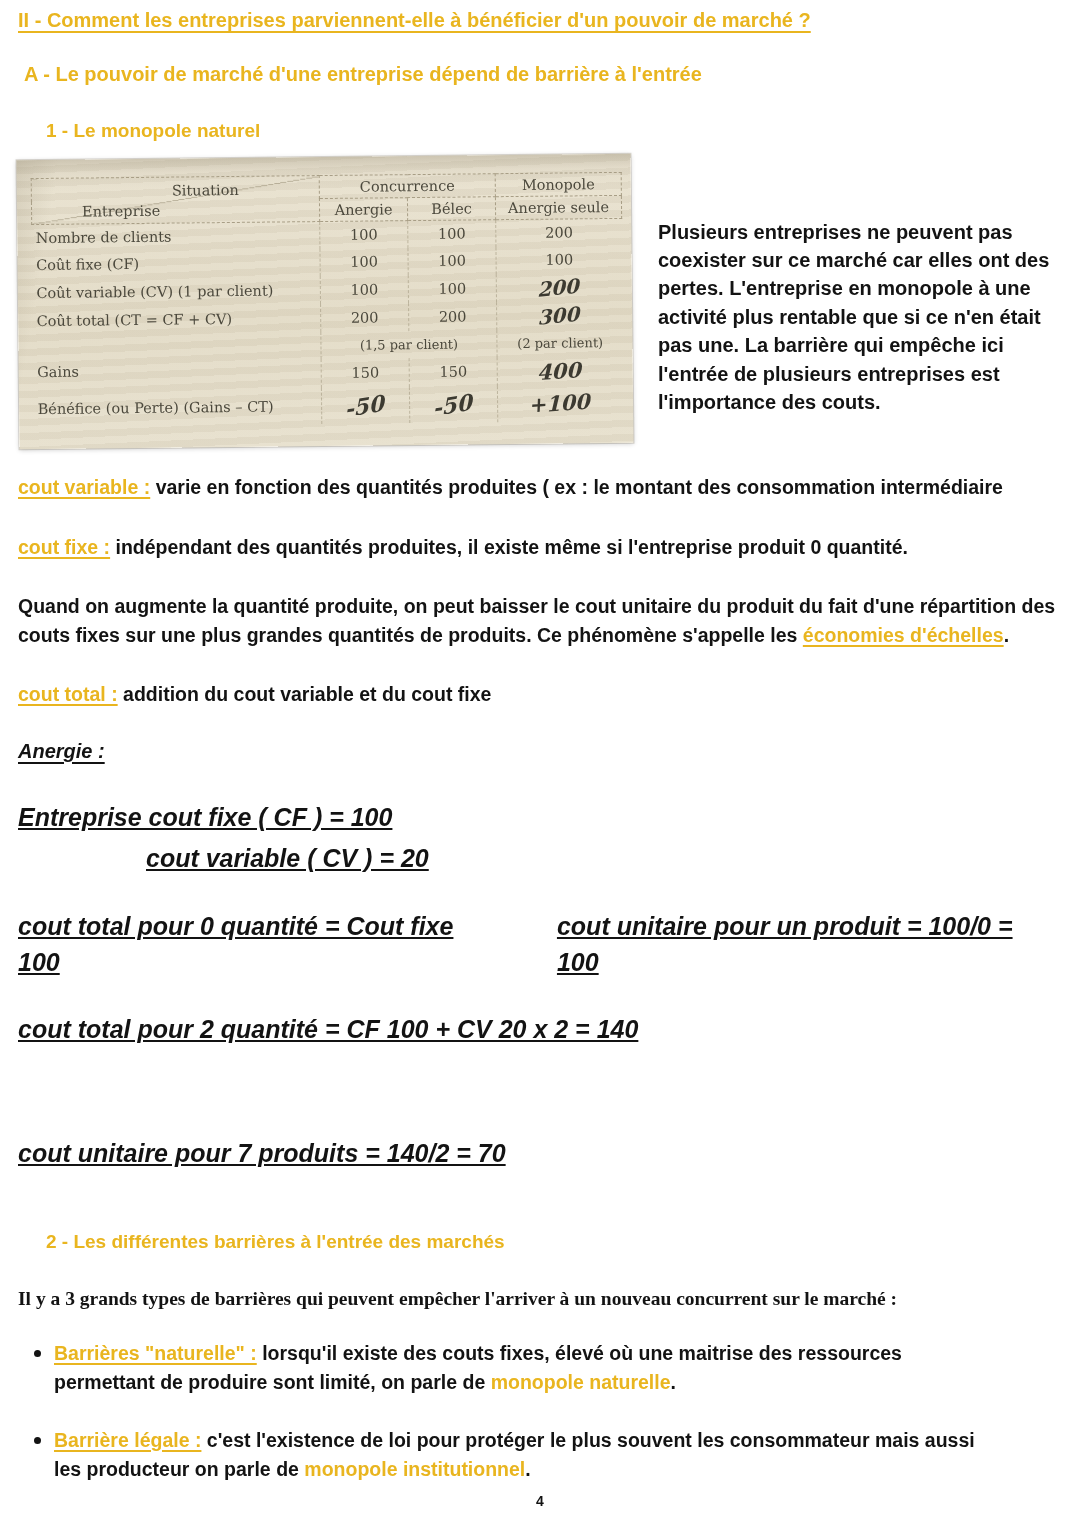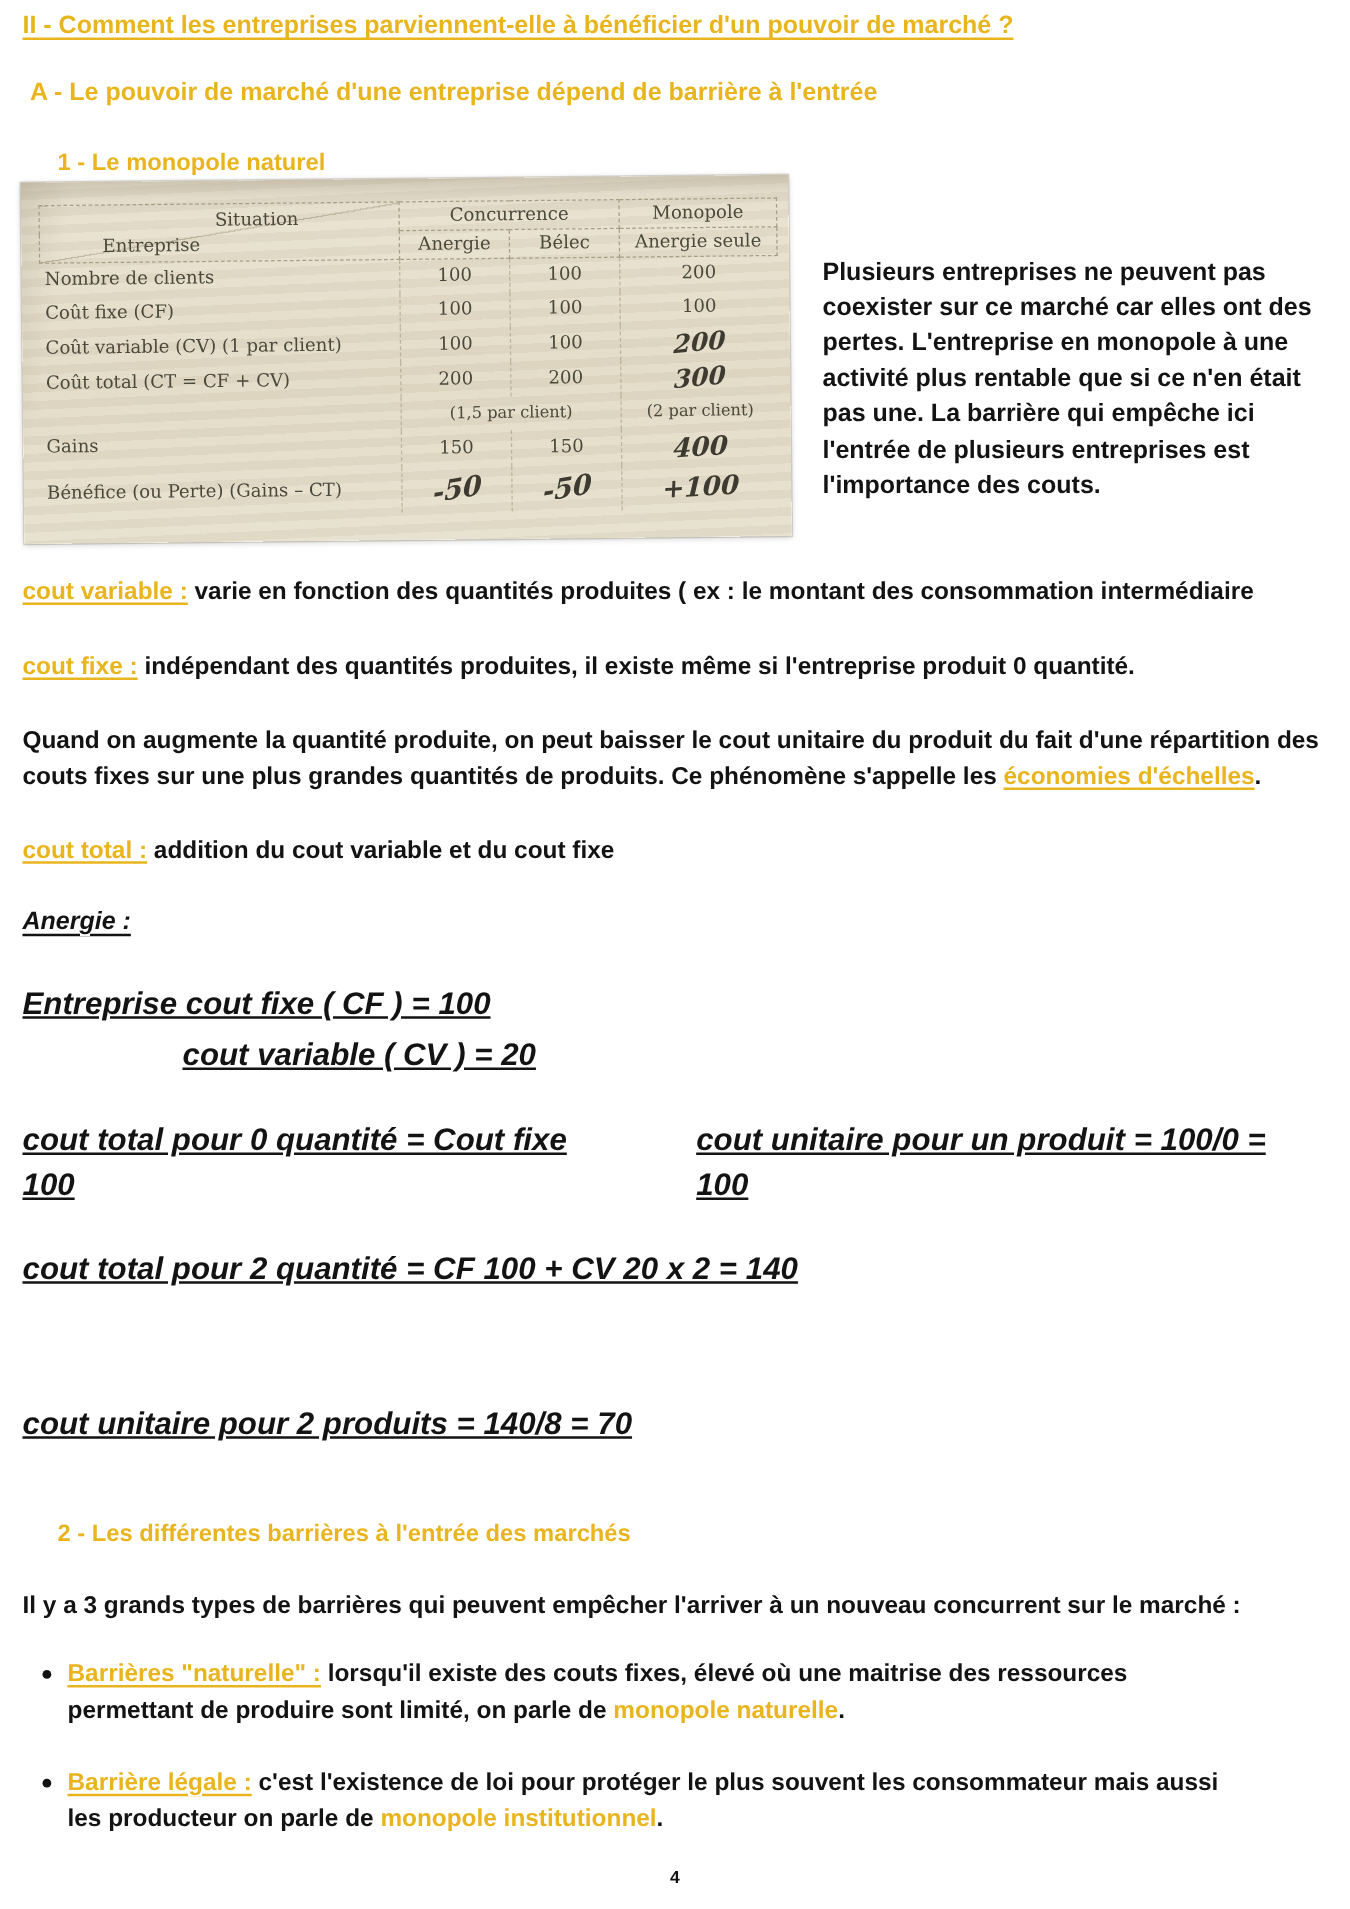--- a/index.html
+++ b/index.html
@@ -9,21 +9,21 @@
     font-family:"Liberation Sans", sans-serif; color:#131313;
   }
   .page { padding:8px 20px 0 18px; font-weight:bold; }
 
   
   .h1 {
     color:#e9b51f; font-size:20px; line-height:1.2; margin-bottom:30px;
     text-decoration:underline; text-decoration-thickness:2px; text-underline-offset:4px;
   }
   .h2 { color:#e9b51f; font-size:20px; line-height:1.2; margin-left:6px; margin-bottom:34px; }
-  .h3 { color:#e9b51f; font-size:19px; line-height:1.2; margin-left:28px; }
+  .h3 { color:#e9b51f; font-size:19px; line-height:1.2; margin-left:28px; margin-bottom:14px; }
   .h3b { margin-bottom:30px; }
 
   
   .figure-row { display:flex; gap:26px; margin-bottom:28px; align-items:center; }
   .scan {
     flex:0 0 614px; width:614px; position:relative;
     padding:18px 10px 22px 14px;
     transform:rotate(-0.6deg);
     background:
       linear-gradient(180deg, rgba(140,130,105,0.30) 0, rgba(140,130,105,0.07) 14px, rgba(0,0,0,0) 32px),
@@ -66,21 +66,21 @@
   .example-title {
     font-style:italic; font-size:20px; margin:8px 0 36px;
     text-decoration:underline; text-decoration-thickness:2px; text-underline-offset:4px;
   }
   .ex { font-style:italic; font-size:25px; line-height:1.45;text-decoration:underline; }
   .ex1 { margin-bottom:5px; }
   .ex2 { margin-left:128px; margin-bottom:32px; }
   .ex3 { display:flex; gap:56px; margin-bottom:30px;justify-content:space-between; }
   .ex4 { display:flex; gap:88px; margin-bottom:60px;flex-direction:column; }
 
-  .intro { margin-bottom:26px; }
+  .intro { margin-bottom:26px;font-family:Liberation Serif, serif; }
 
   .bullet { position:relative; padding-left:36px; margin-bottom:28px; font-size:19.5px; line-height:1.5; max-width:985px; }
   .bullet .dot { position:absolute; left:16px; top:11px; width:7px; height:7px; border-radius:50%; background:#131313; }
 
   .page-number {
     position:absolute; bottom:18px; left:0; width:100%;
     text-align:center; font-size:14px; font-weight:bold; color:#131313;
   }
 </style>
 </head>
@@ -185,21 +185,21 @@
   <p class="example-title">Anergie :</p>
 
   <p class="ex ex1">Entreprise cout fixe ( CF ) = 100</p>
   <p class="ex ex2">cout variable ( CV ) = 20</p>
   <div class="ex ex3">
     <span>cout total pour 0 quantité = Cout fixe 100</span>
     <span>cout unitaire pour un produit = 100/0 = 100</span>
   </div>
   <div class="ex ex4">
     <span>cout total pour 2 quantité = CF 100 + CV 20 x 2 = 140</span>
-    <span>cout unitaire pour 2 produits = 140/8 = 70</span>
+    <span>cout unitaire pour 7 produits = 140/2 = 70</span>
   </div>
 
   <h3 class="h3 h3b">2 - Les différentes barrières à l'entrée des marchés</h3>
 
   <p class="para intro">Il y a 3 grands types de barrières qui peuvent empêcher l'arriver à un nouveau concurrent sur le marché :</p>
 
   <div class="bullet">
     <span class="dot"></span>
     <span class="term">Barrières "naturelle" :</span><span> lorsqu'il existe des couts fixes, élevé où une maitrise des ressources permettant de produire sont limité, on parle de </span><span class="hl">monopole naturelle</span><span>.</span>
   </div>

